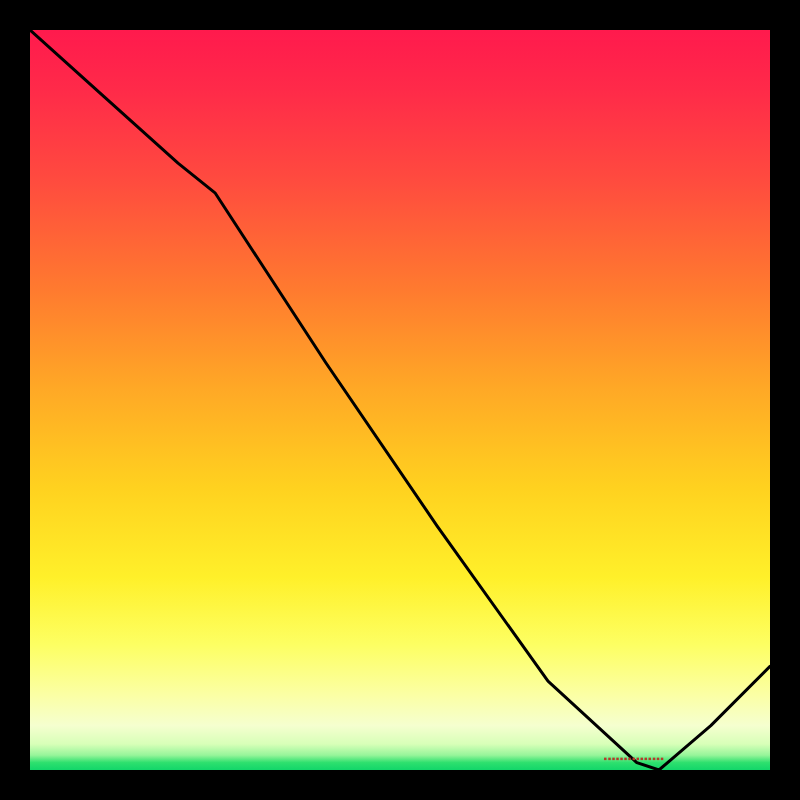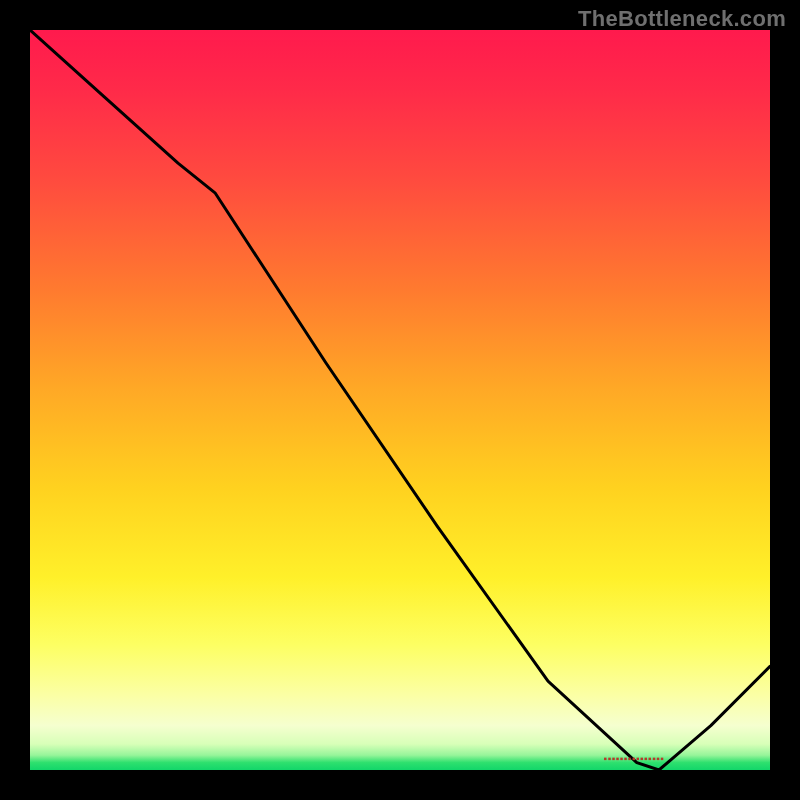--- a/index.html
+++ b/index.html
@@ -74,21 +74,20 @@
     letter-spacing: 0.5px;
     white-space: nowrap;
     text-align: center;
     user-select: none;
   }
 </style>
 </head>
 <body>
 
 <div class="frame">
-  <div class="watermark">TheBottleneck.com</div>
 
   <div class="plot">
     <div class="gradient"></div>
 
     <svg class="curve-svg" viewBox="0 0 740 740" preserveAspectRatio="none">
       <path id="curve-path" fill="none" stroke-width="3" stroke-linejoin="round" stroke-linecap="round" d="M0.0 0.0 L74.0 66.6 L148.0 133.2 L185.0 162.8 L296.0 333.0 L407.0 495.8 L518.0 651.2 L606.8 732.6 L629.0 740.0 L680.8 695.6 L740.0 636.4" stroke="#000000"></path>
     </svg>
 
     <div class="bottom-label" id="bottom-label" style="left: 573.6px; bottom: 6px; color: rgb(180, 58, 42);">▪▪▪▪▪▪▪▪▪▪▪▪▪▪▪</div>
   </div>

